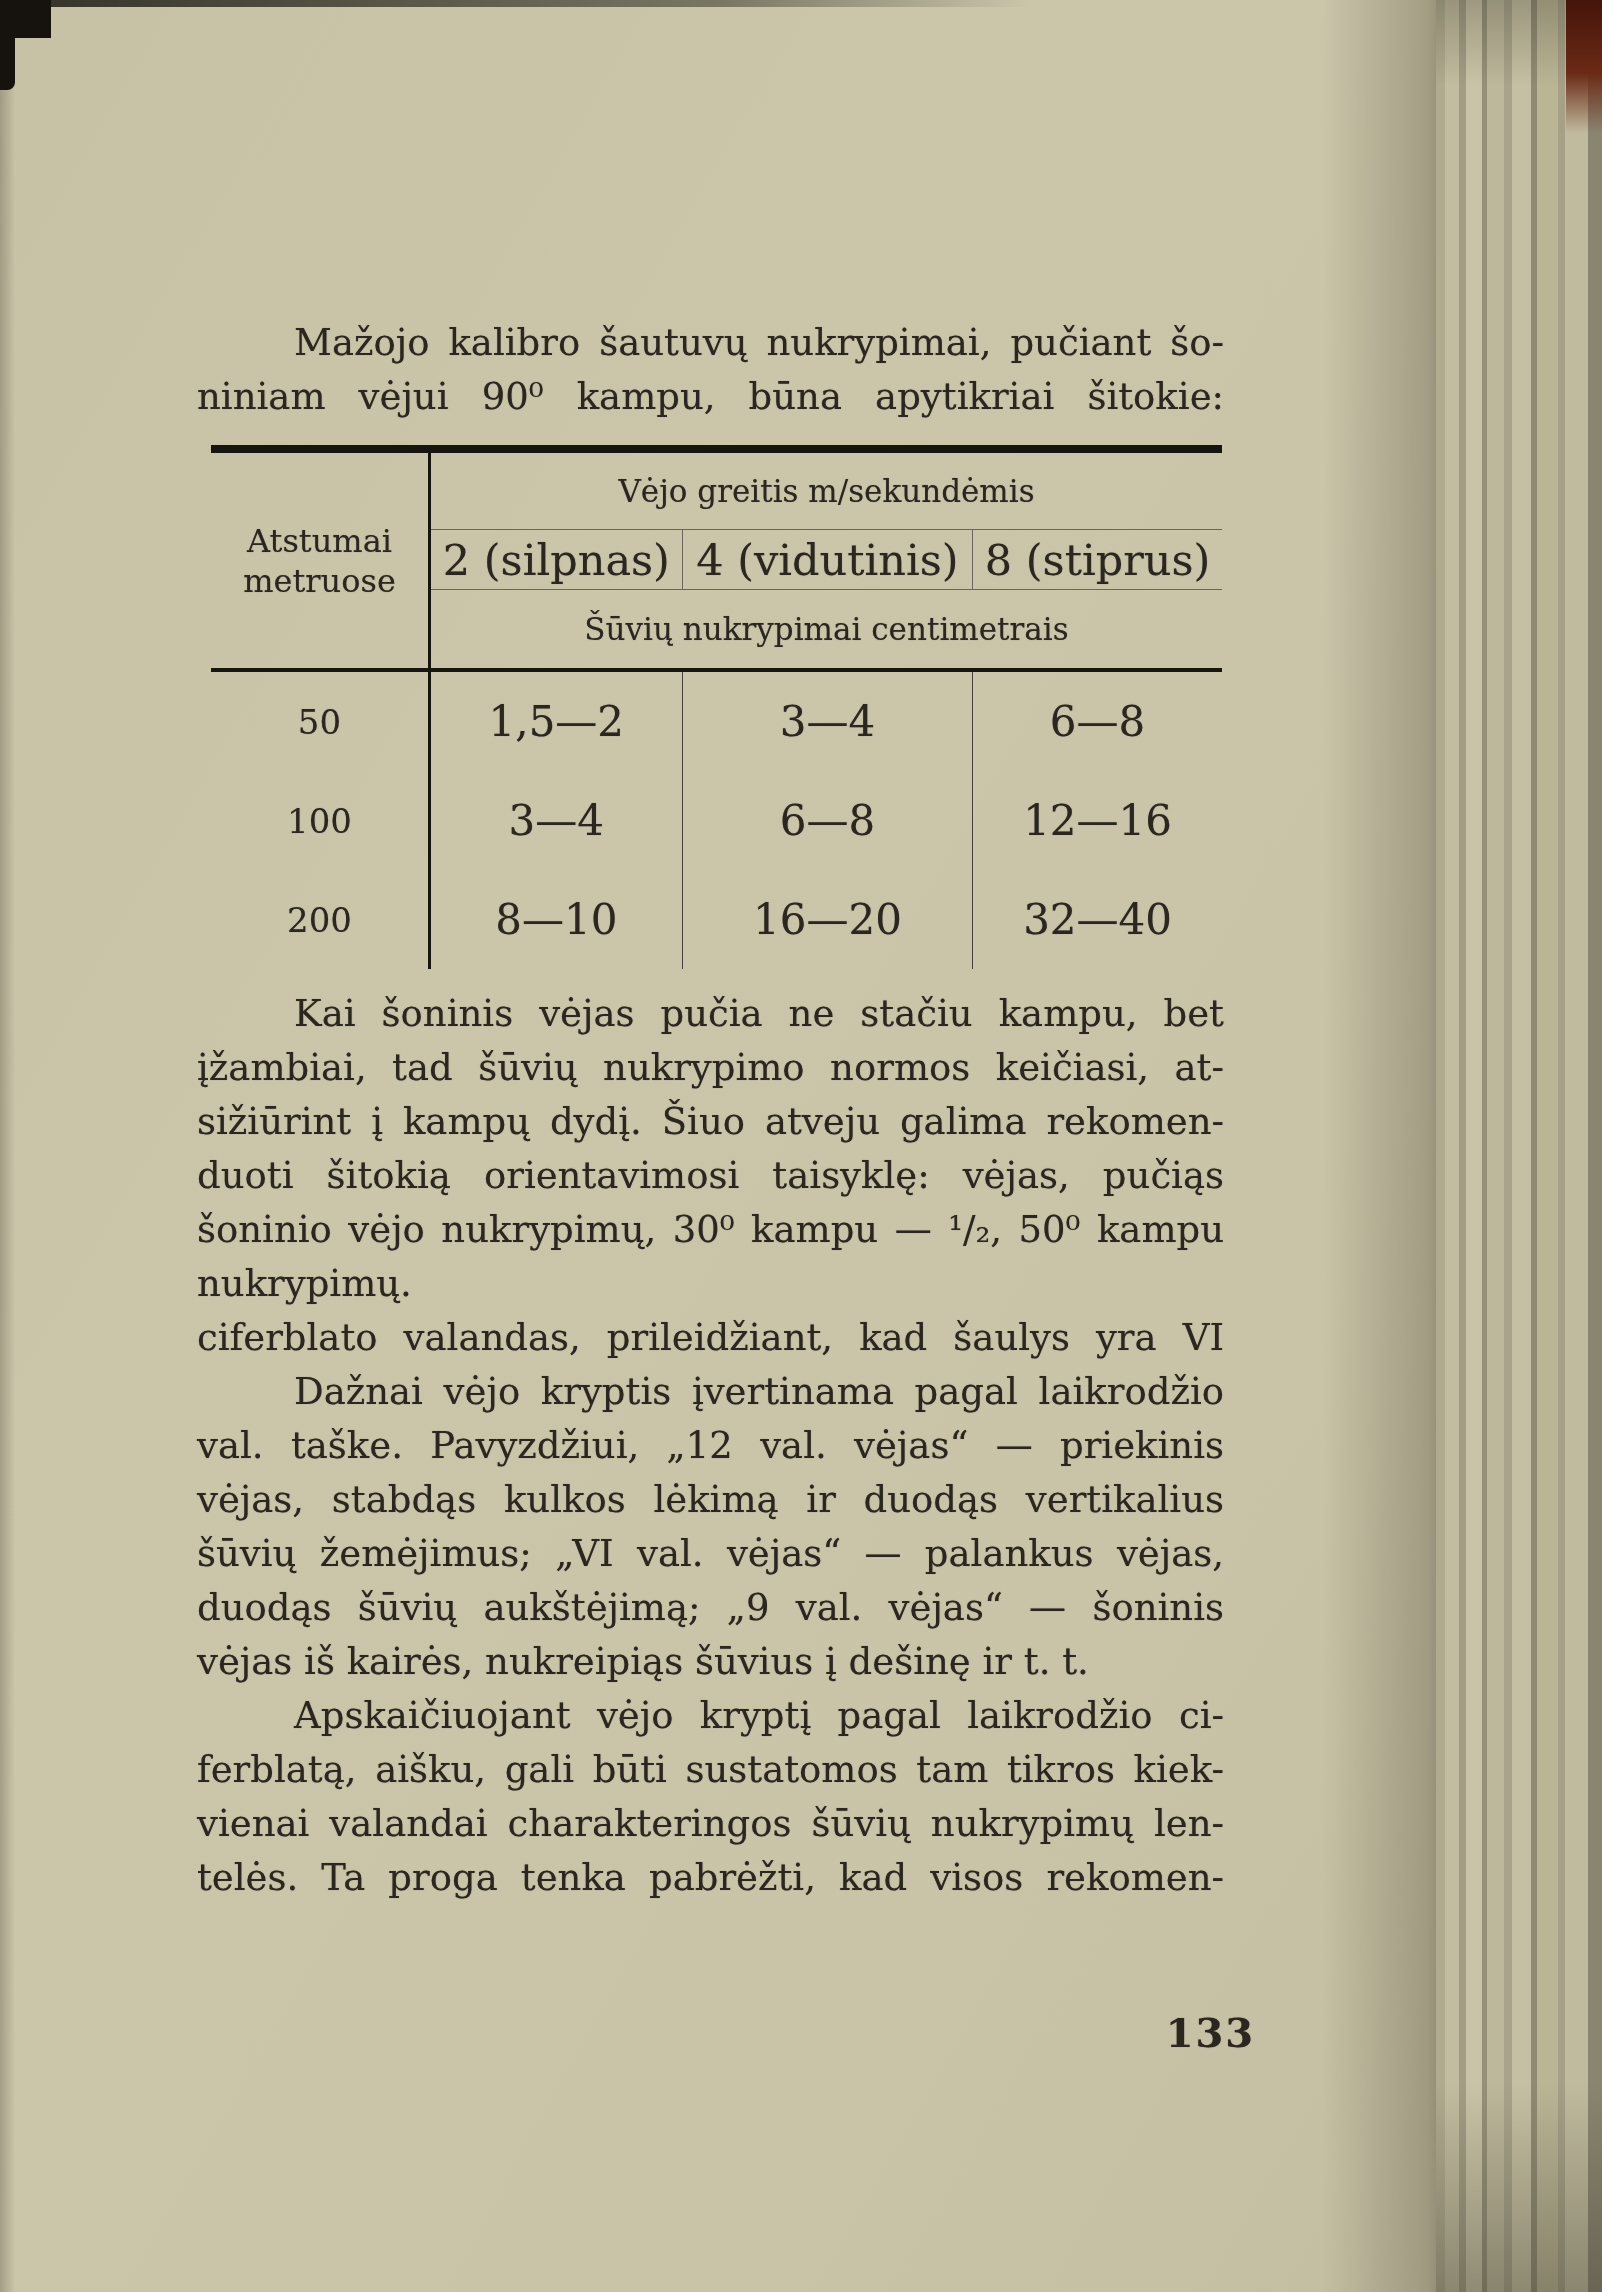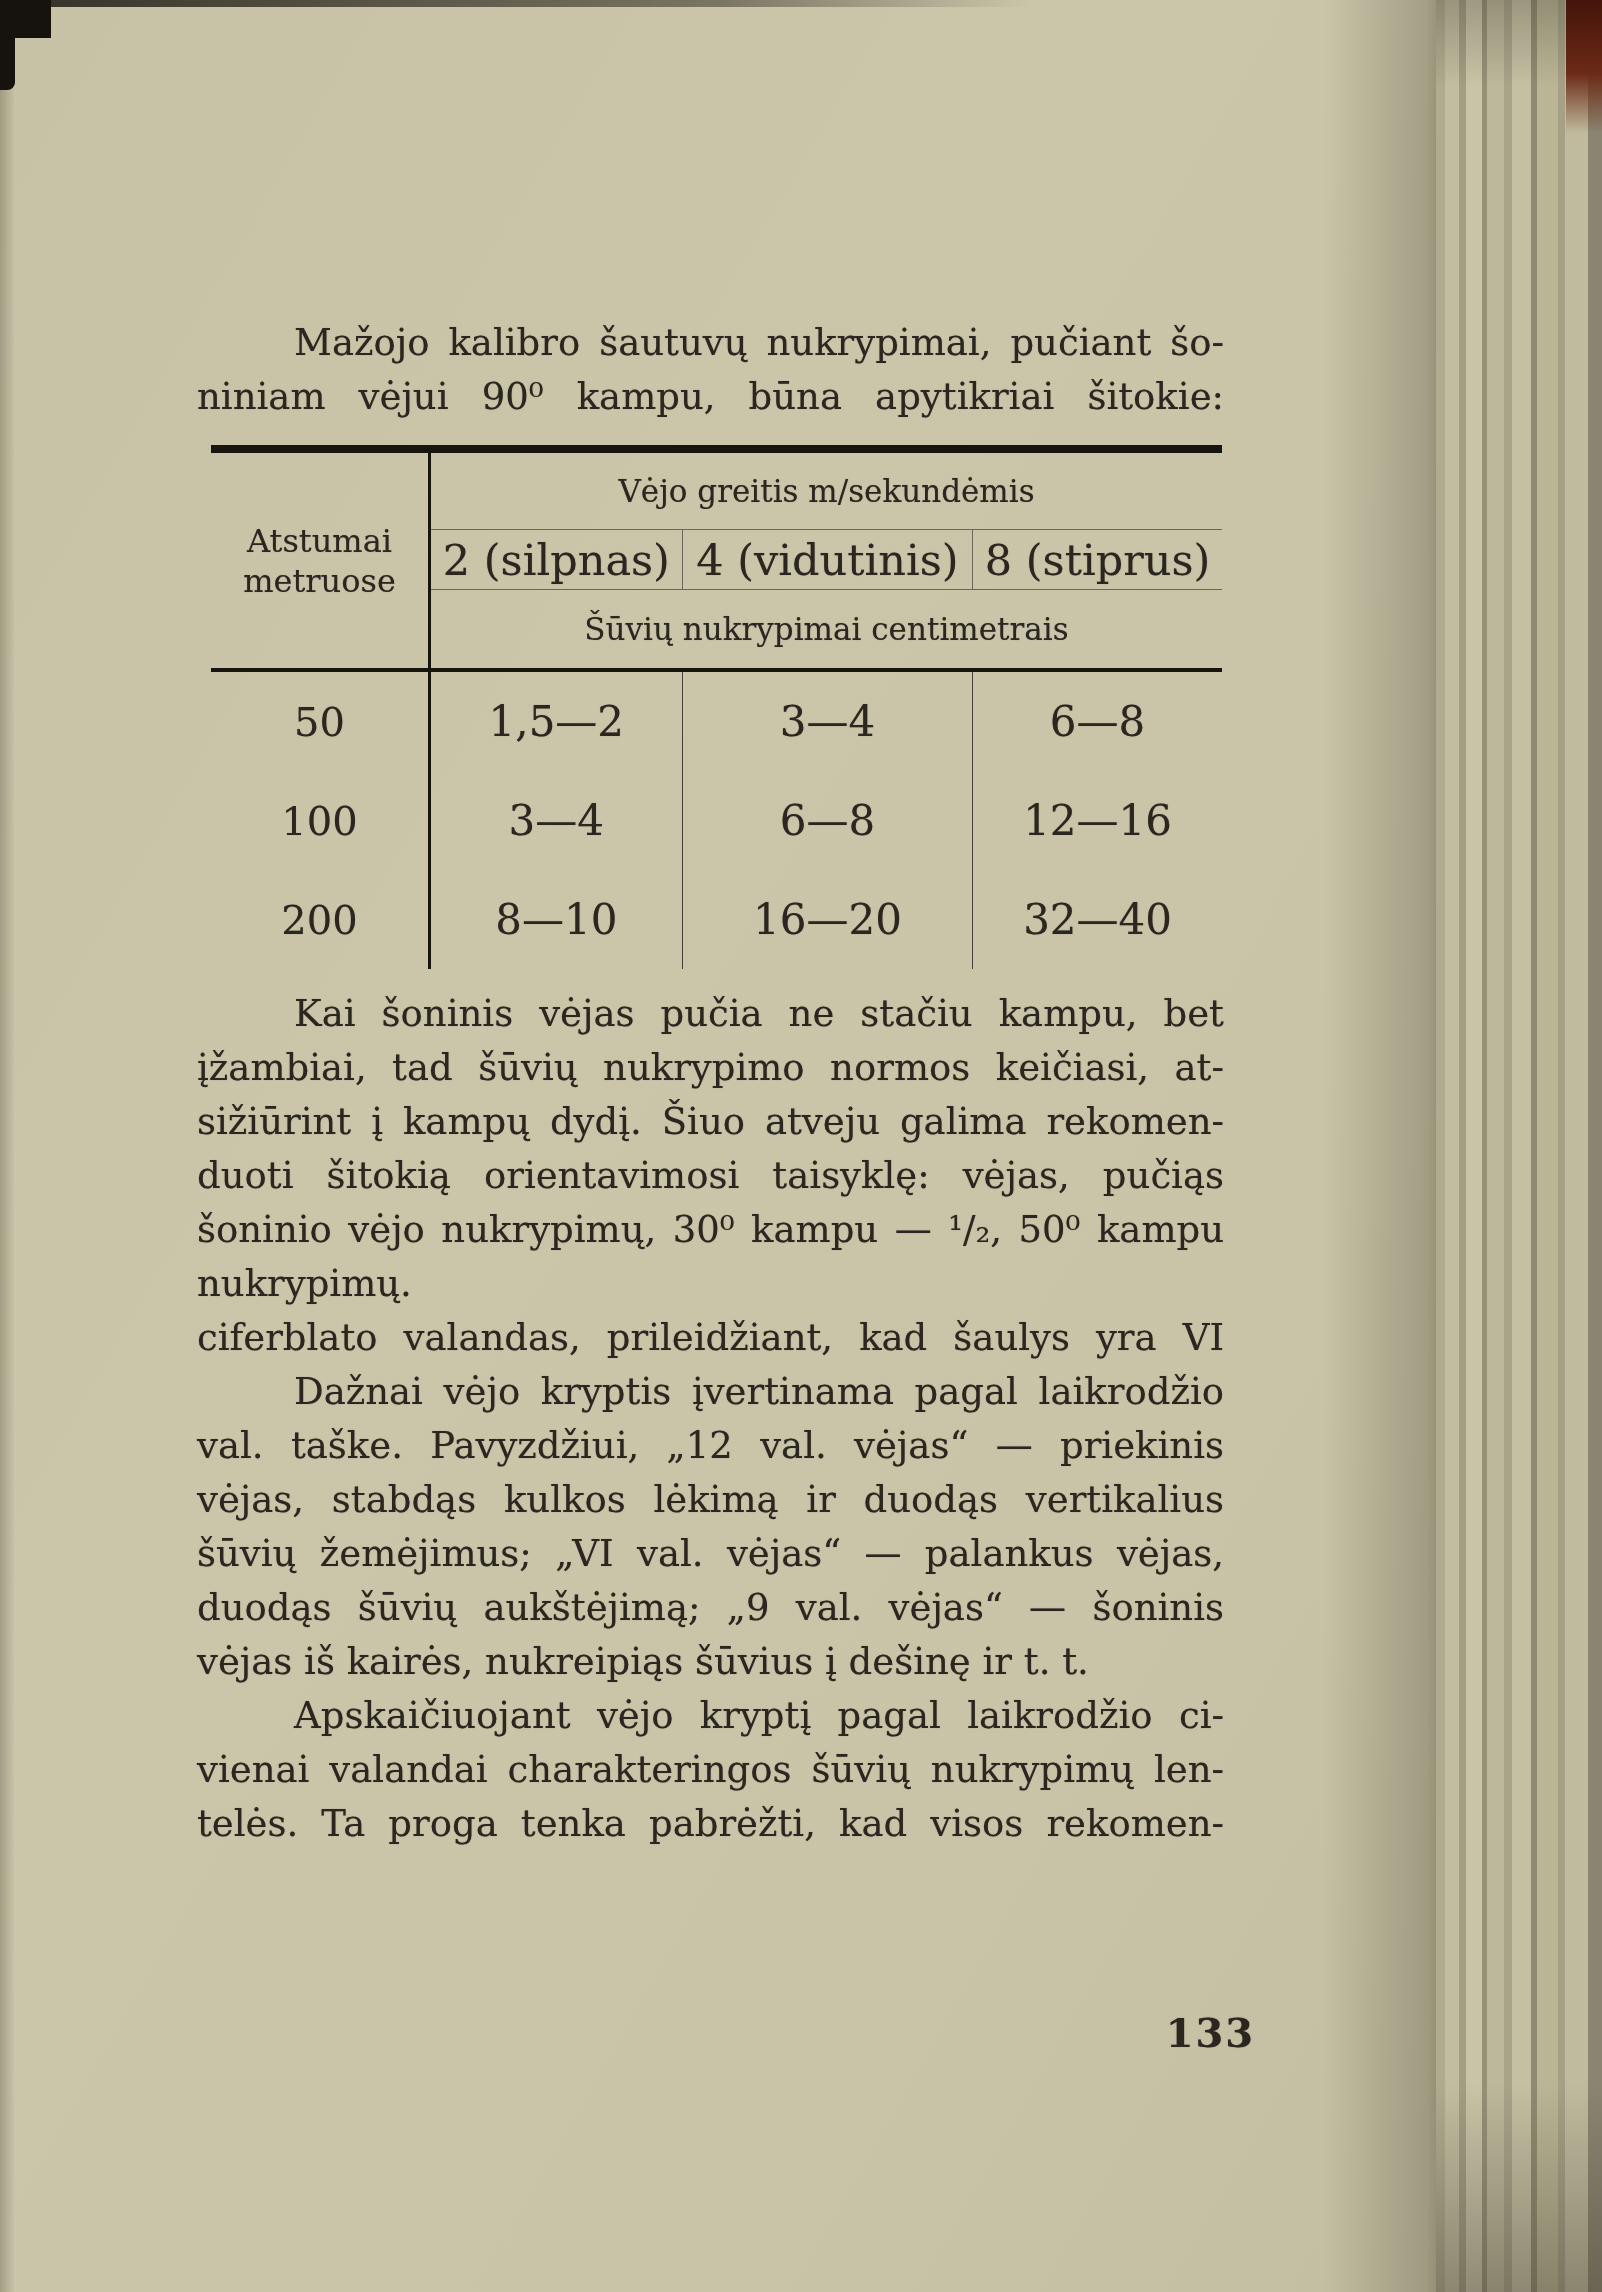--- a/index.html
+++ b/index.html
@@ -52,21 +52,21 @@
     border-collapse:collapse;border-top:8.6px solid #17150f;
     color:#2b2720;}
   table.dev td{text-align:center;vertical-align:middle;padding:0;
     text-shadow:0 0 1px rgba(43,39,32,.4);}
   td.atstumai{width:217px;border-right:3.8px solid #17150f;border-bottom:4.8px solid #17150f;
     font-size:32px;line-height:40px;padding:0 27px;}
   td.windhead{height:76px;font-size:31px;border-bottom:1.9px solid #6b665c;}
   td.sub{height:59px;font-size:43px;border-bottom:1.9px solid #6b665c;}
   td.sub.mid{border-left:1.9px solid #6b665c;border-right:1.9px solid #6b665c;}
   td.devhead{height:78px;font-size:31px;border-bottom:4.8px solid #17150f;}
-  td.dist{height:99px;font-size:40px;border-right:3.8px solid #17150f;}
+  td.dist{height:99px;font-size:34px;border-right:3.8px solid #17150f;}
   td.val{font-size:42px;}
   td.val.b1,td.val.b2{border-right:1.9px solid #45413a;}
 </style>
 </head>
 <body>
 
 <div class="page">
 
   <div class="left-edge-shade"></div>
   <div class="edge-shadow"></div>
@@ -128,20 +128,21 @@
 
     <div class="tline">ciferblato valandas, prileidžiant, kad šaulys yra VI</div>
     <div class="tline indent">Dažnai vėjo kryptis įvertinama pagal laikrodžio</div>
     <div class="tline">val. taške. Pavyzdžiui, „12 val. vėjas“ — priekinis</div>
     <div class="tline">vėjas, stabdąs kulkos lėkimą ir duodąs vertikalius</div>
     <div class="tline">šūvių žemėjimus; „VI val. vėjas“ — palankus vėjas,</div>
     <div class="tline">duodąs šūvių aukštėjimą; „9 val. vėjas“ — šoninis</div>
     <div class="tline last">vėjas iš kairės, nukreipiąs šūvius į dešinę ir t. t.</div>
 
     <div class="tline indent">Apskaičiuojant vėjo kryptį pagal laikrodžio ci-</div>
+    <div class="tline">ferblatą, aišku, gali būti sustatomos tam tikros kiek-</div>
     <div class="tline">vienai valandai charakteringos šūvių nukrypimų len-</div>
     <div class="tline">telės. Ta proga tenka pabrėžti, kad visos rekomen-</div>
   </div>
 
   <div class="pagenum">133</div>
 
 </div>
 
 
 </body></html>

